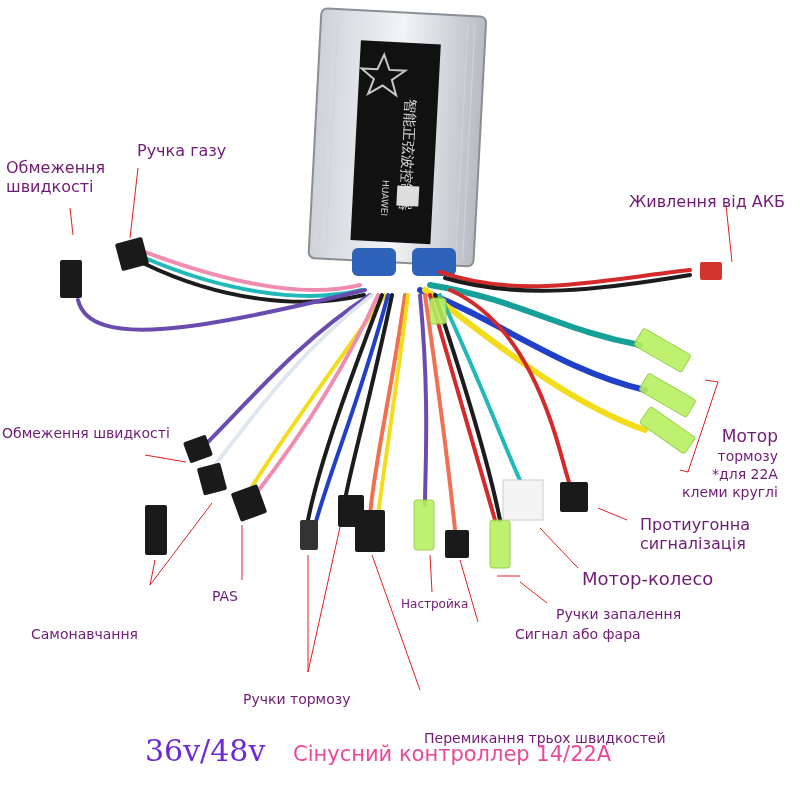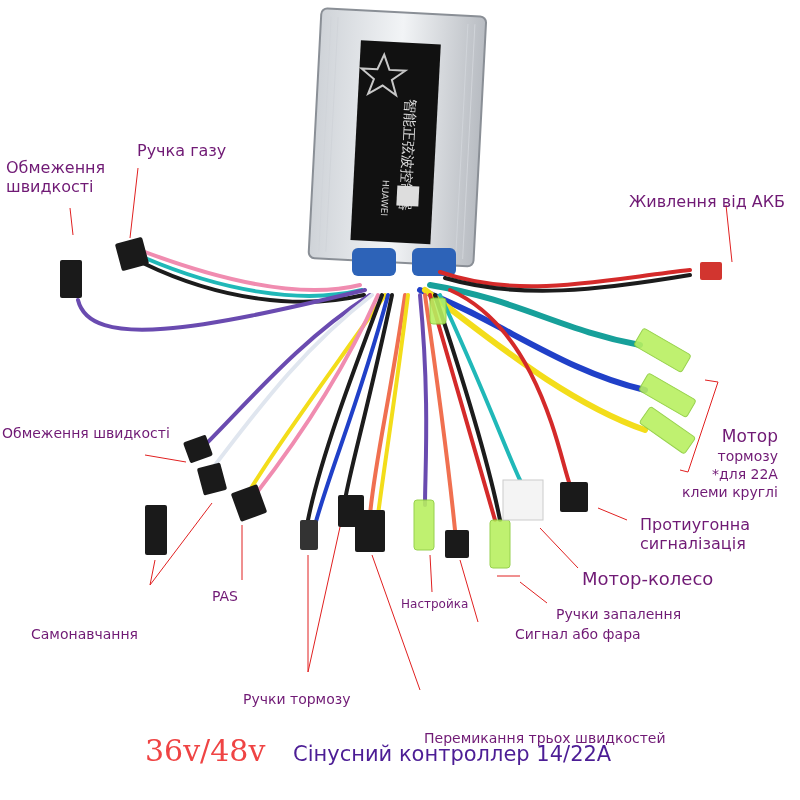--- a/index.html
+++ b/index.html
@@ -144,14 +144,14 @@
 
 <div class="lbl s19" style="left:582px;top:568px;">Мотор-колесо</div>
 <div class="lbl s15" style="left:31px;top:594px;margin-top:32px;">Самонавчання</div>
 <div class="lbl s15" style="left:212px;top:588px;">PAS</div>
 <div class="lbl s13" style="left:401px;top:597px;text-align:right;">Настройка</div>
 <div class="lbl s15" style="left:556px;top:606px;">Ручки запалення</div>
 <div class="lbl s15" style="left:515px;top:626px;">Сигнал або фара</div>
 <div class="lbl s15" style="left:243px;top:675px;margin-top:16px;">Ручки тормозу</div>
 <div class="lbl s15" style="left:424px;top:687px;margin-top:43px;">Перемикання трьох швидкостей</div>
 
-<div class="title-volt" style="color:#ef4444;">36v/48v</div>
-<div class="title-main" style="color:#4c1d95;text-align:right;">Сінусний контроллер 14/22А</div>
+<div class="title-volt" style="color:#6d28d9;">36v/48v</div>
+<div class="title-main" style="color:#ec4899;text-align:right;">Сінусний контроллер 14/22А</div>
 
 </body></html>

